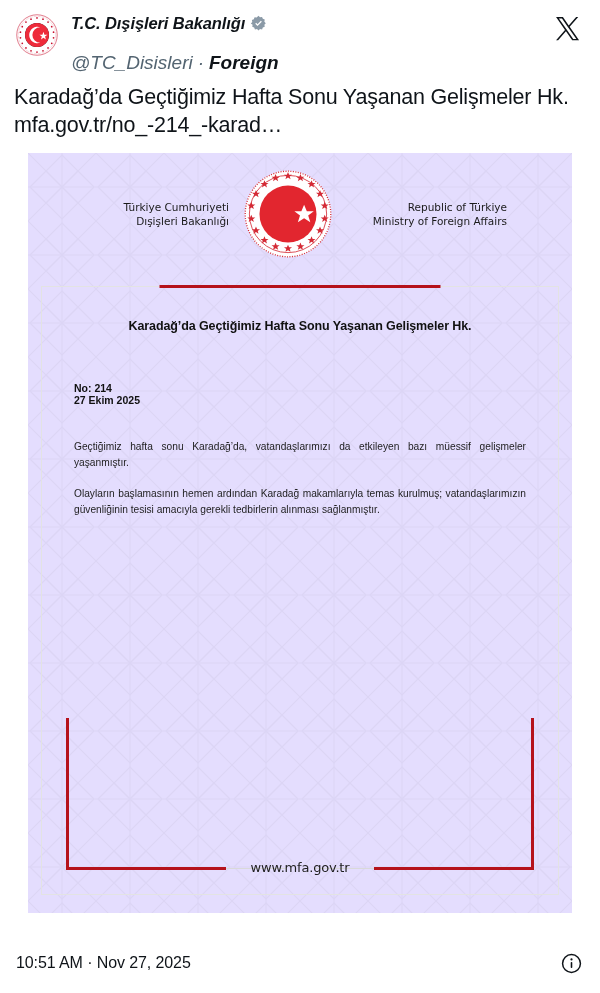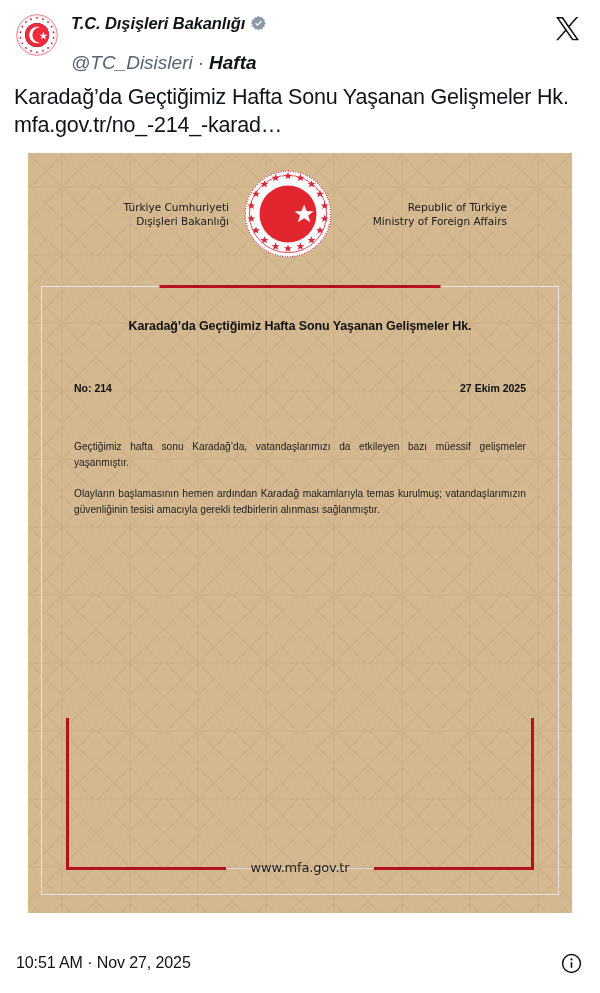--- a/index.html
+++ b/index.html
@@ -105,21 +105,21 @@
   .doc-wrap {
     margin: 14px 0 0 0;
     padding: 0 28px;
     position: relative;
   }
   .doc {
     position: relative;
     width: 544px;
     height: 760px;
     margin: 0 auto;
-    background: #a16207;
+    background: #c4b5fd;
     overflow: hidden;
   }
   
   .doc-watermark {
     position: absolute;
     inset: 0;
     opacity: 0.55;
     pointer-events: none;
   }
   .doc-watermark svg { width: 100%; height: 100%; display: block; }
@@ -182,20 +182,21 @@
     position: absolute;
     top: 95px;
     left: 32px;
     right: 32px;
     display: flex;
     justify-content: space-between;
     font-family: "Liberation Sans", sans-serif;
     font-size: 10.5px;
     font-weight: bold;
     color: #111111;
+    flex-direction: column;
   }
 
   .body-text {
     position: absolute;
     top: 148px;
     left: 32px;
     right: 32px;
   }
   .body-text p {
     margin: 4px 0 16px 0;
@@ -304,21 +305,21 @@
       <span class="verified-badge">
         <svg viewBox="0 0 24 24">
           <path fill="#8b9aa7" d="M12 1.2l2.1 2.0 2.9-.5 1.1 2.7 2.7 1.1-.5 2.9 2.0 2.1-2.0 2.1.5 2.9-2.7 1.1-1.1 2.7-2.9-.5-2.1 2.0-2.1-2.0-2.9.5-1.1-2.7-2.7-1.1.5-2.9L1.2 12l2.0-2.1-.5-2.9 2.7-1.1 1.1-2.7 2.9.5z"></path>
           <path fill="#ffffff" d="M10.6 15.6l-3.2-3.2 1.3-1.3 1.9 1.9 4.8-4.8 1.3 1.3z"></path>
         </svg>
       </span>
     </div>
     <div class="handle-row">
       <span class="handle">@TC_Disisleri</span>
       <span class="dot-sep">·</span>
-      <span class="follow-link">Hafta</span>
+      <span class="follow-link">Foreign</span>
     </div>
   </div>
 
   <div class="x-logo">
     <svg viewBox="0 0 24 24">
       <path fill="#0f1419" d="M14.1 10.3L22.3 1h-2L13.2 9 7.6 1H1l8.6 12.5L1 23.2h2l7.5-8.5 6 8.5h6.6l-9-12.9zm-2.7 3l-.9-1.2L3.7 2.5h3l5.6 8 .9 1.2 7.3 10.4h-3l-6-8.6z"></path>
     </svg>
   </div>
 </div>
 

